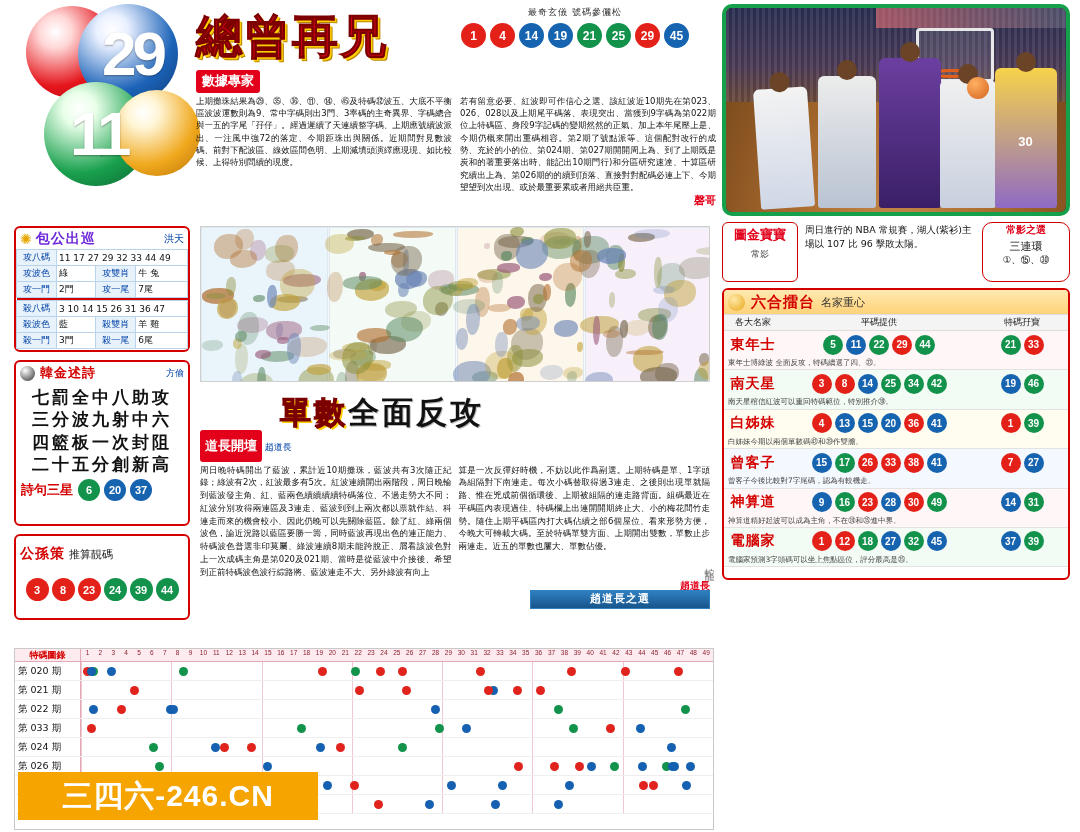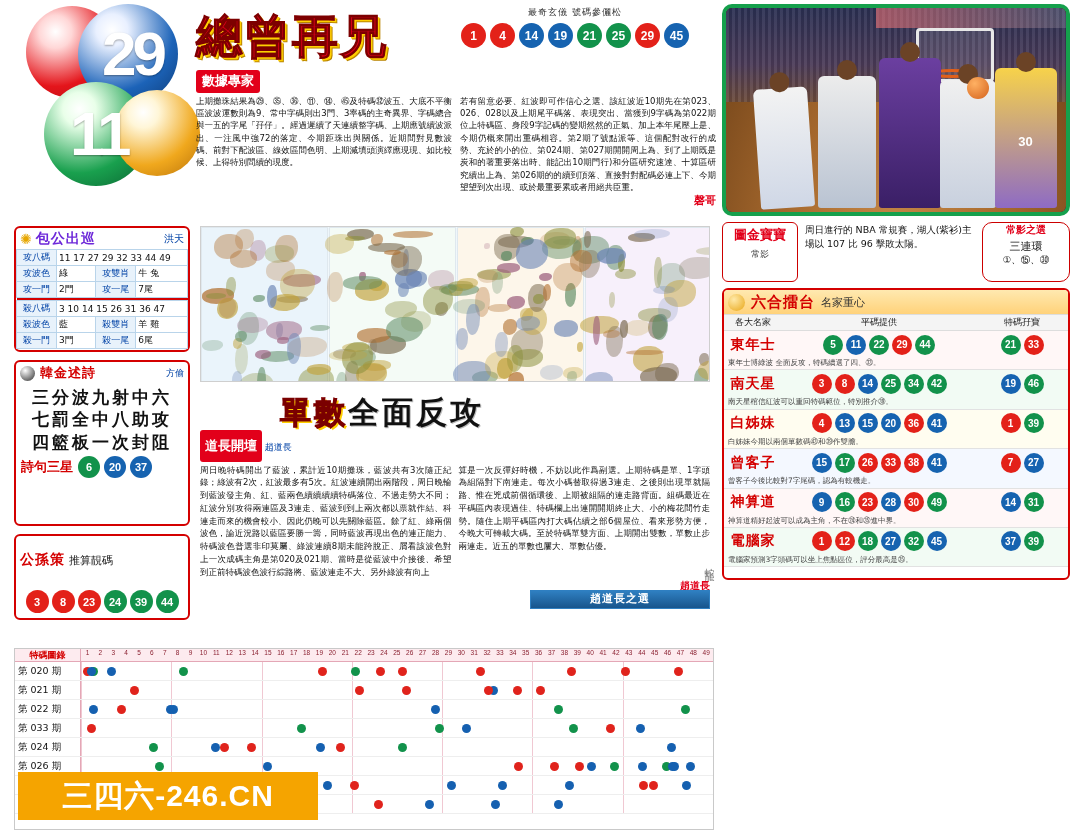--- a/index.html
+++ b/index.html
@@ -151,21 +151,21 @@
     background:radial-gradient(circle at 35% 30%, #fff, #2b2b2b); }
   #poem .hd .t { font-size:13px; font-weight:bold; color:#d40000; letter-spacing:1px; }
   #poem .hd .who { font-size:9px; color:#0042a6; margin-left:auto; }
   #poem .lines { padding:2px 3px 0; }
   #poem .ln { font-size:17px; font-weight:bold; color:#111; letter-spacing:3px; line-height:1.32; text-align:center; }
   #poem .foot { display:flex; align-items:center; gap:5px; padding:3px 5px; }
   #poem .foot .t { font-size:13px; font-weight:bold; color:#d40000; }
   #poem .foot .ball { width:22px; height:22px; font-size:11px; }
 
   #gs { left:14px; top:534px; width:176px; height:86px; }
-  #gs .hd { display:flex; align-items:center; gap:4px; padding:15px 4px; }
+  #gs .hd { display:flex; align-items:center; gap:4px; padding:9px 4px; }
   #gs .hd .t1 { font-size:14px; font-weight:bold; color:#d40000; letter-spacing:1px; }
   #gs .hd .t2 { font-size:11px; color:#111; }
   #gs .balls { display:flex; gap:3px; justify-content:center; padding:6px 2px; }
   #gs .ball { width:23px; height:23px; font-size:11px; }
 
   
   #illus { left:200px; top:226px; width:510px; height:156px; border:1px solid #cfcfcf; overflow:hidden;
     background:linear-gradient(#eef6fb,#f7fbfd); }
   #illus .cell { position:absolute; border:1px solid #dfe8ee; }
   #illus .ink { position:absolute; border-radius:50% 40% 55% 45%; filter:blur(.2px); }
@@ -465,23 +465,24 @@
       </table>
   </div>
 
   <div class="abs boxred" id="poem">
     <div class="hd">
       <div class="ic"></div>
       <div class="t">韓金述詩</div>
       <div class="who">方偷</div>
     </div>
     <div class="lines" id="poem-lines">
+        <div class="ln">七罰全中八助攻</div>
         <div class="ln">三分波九射中六</div>
-        <div class="ln">七罰全中八助攻</div>
         <div class="ln">四籃板一次封阻</div>
+        <div class="ln">二十五分創新高</div>
       </div>
     <div class="foot">
       <div class="t">詩句三星</div>
       <div id="poem-balls" style="display:flex;gap:4px;">
           <div class="ball b-green">6</div>
           <div class="ball b-blue">20</div>
           <div class="ball b-blue">37</div>
         </div>
     </div>
   </div>

